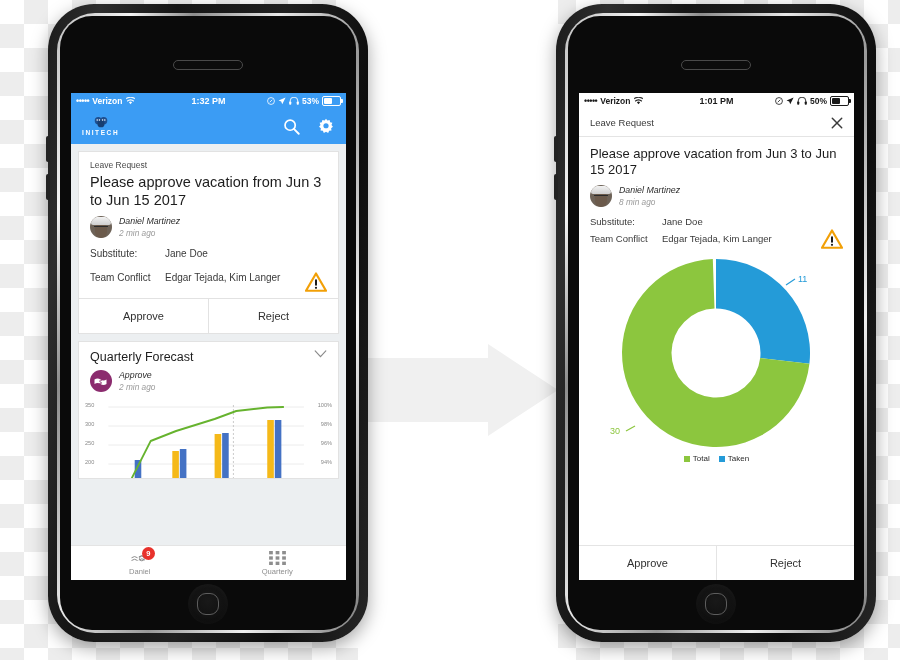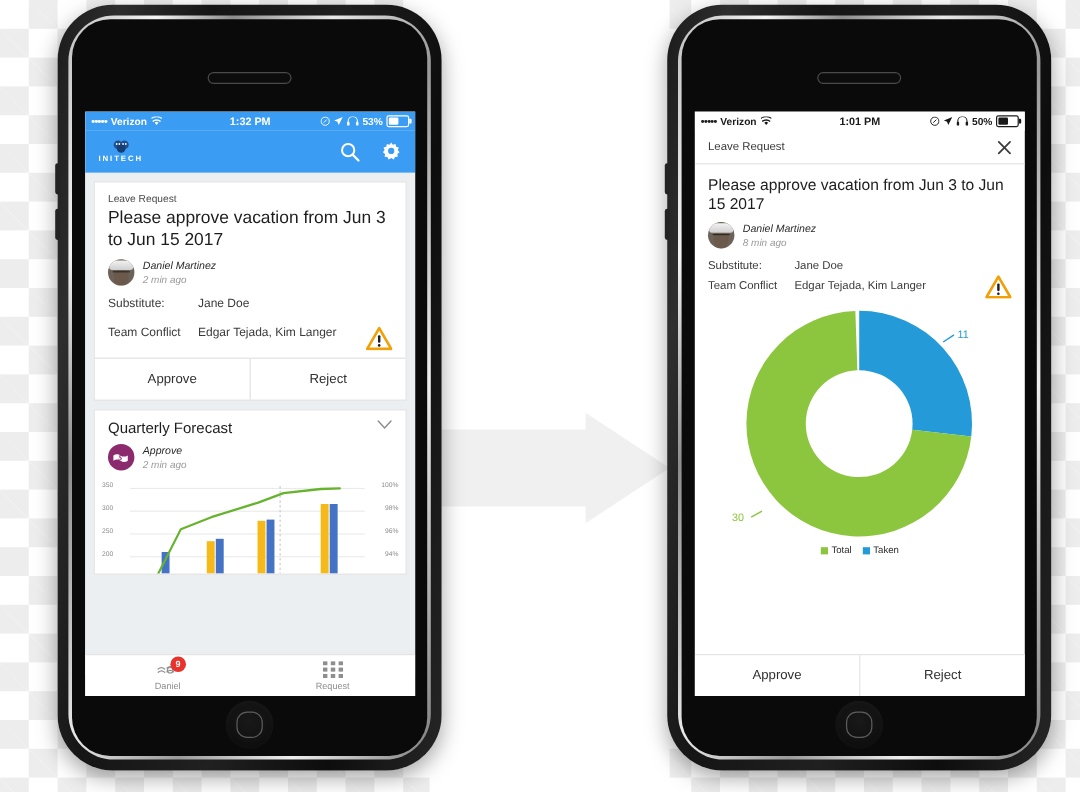--- a/index.html
+++ b/index.html
@@ -299,21 +299,21 @@
               <rect x="7" y="0" width="4" height="3.6"></rect>
               <rect x="14" y="0" width="4" height="3.6"></rect>
             <rect x="0" y="5.7" width="4" height="3.6"></rect>
               <rect x="7" y="5.7" width="4" height="3.6"></rect>
               <rect x="14" y="5.7" width="4" height="3.6"></rect>
             <rect x="0" y="11.4" width="4" height="3.6"></rect>
               <rect x="7" y="11.4" width="4" height="3.6"></rect>
               <rect x="14" y="11.4" width="4" height="3.6"></rect>
           </g>
         </svg>
-        <span class="tl">Request</span>
+        <span class="tl">Quarterly</span>
       </div>
     </div>
 
   </div>
 </div>
 
 <div class="phone" style="left:556px;top:4px;width:320px;height:638px;">
   <div class="bezel"></div>
   <div class="inner"></div>
   <div class="sidebtn" style="top:132px;height:26px;"></div>

